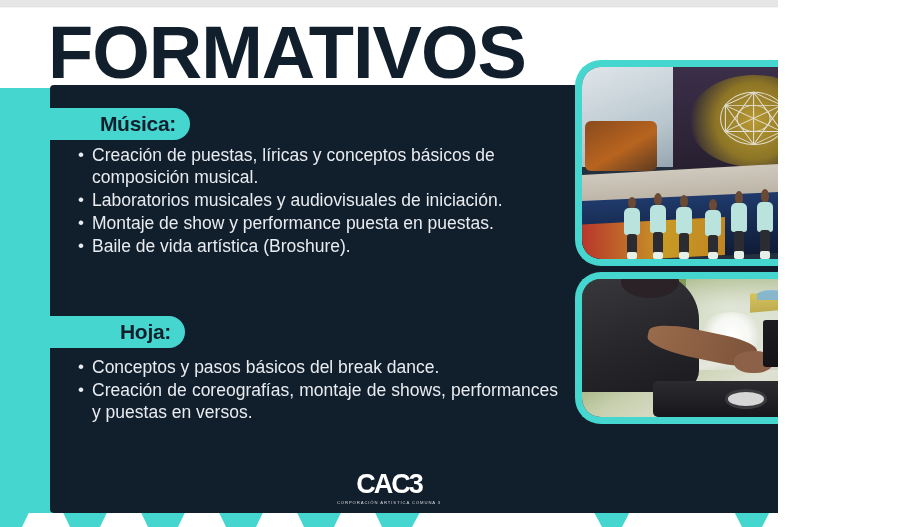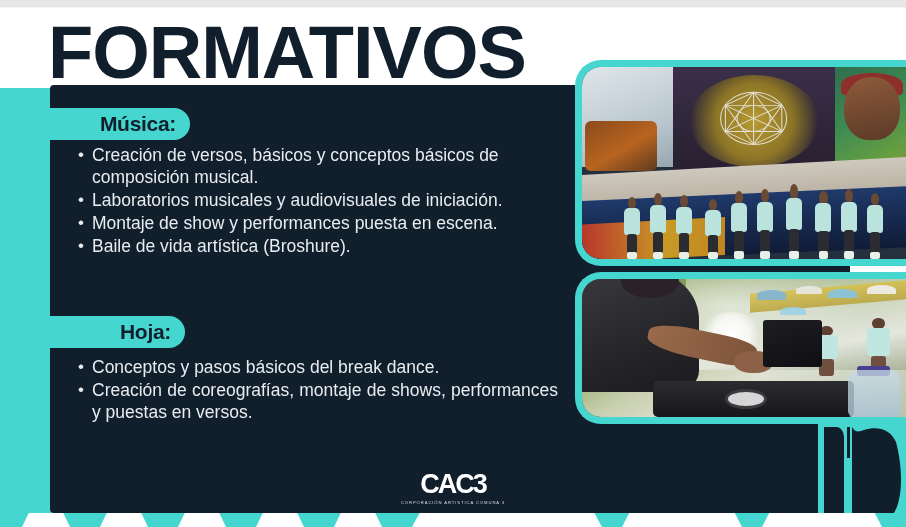--- a/index.html
+++ b/index.html
@@ -2,21 +2,21 @@
 <html><head>
 <meta charset="utf-8">
 <style>
   html,body{margin:0;padding:0;}
   body{
     width:906px;height:527px;overflow:hidden;
     background:#ffffff;
     font-family:"Liberation Sans", sans-serif;
     position:relative;
   }
-  .slide{position:absolute;inset:0;width:906px;height:527px;overflow:hidden;background:#ffffff;}
+  .slide{position:absolute;inset:0;width:778px;height:527px;overflow:hidden;background:#ffffff;}
 
   
   .top-chrome{position:absolute;left:0;top:0;width:906px;height:6px;background:#e6e6e6;}
   .top-chrome-shadow{position:absolute;left:0;top:6px;width:906px;height:2px;background:linear-gradient(#d8d8d8,#ffffff);}
 
   
   .teal-accent{
     position:absolute;left:-60px;top:88px;width:170px;height:440px;
     background:#45d6d0;border-radius:46px;
   }
@@ -190,29 +190,29 @@
   <div class="dark-panel"></div>
 
   <div class="page-title">FORMATIVOS</div>
 
   <div class="pill pill-musica">
     <span>Música:</span>
   </div>
   <div class="bullets bullets-musica">
     <div class="bullet">
       <span class="dot">•</span>
-      <span class="btxt">Creación de versos, básicos y conceptos básicos de composición musical.</span>
+      <span class="btxt">Creación de puestas, líricas y conceptos básicos de composición musical.</span>
     </div>
     <div class="bullet">
       <span class="dot">•</span>
       <span class="btxt">Laboratorios musicales y audiovisuales de iniciación.</span>
     </div>
     <div class="bullet">
       <span class="dot">•</span>
-      <span class="btxt justify">Montaje de show y performances puesta en escena.</span>
+      <span class="btxt justify">Montaje de show y performance puesta en puestas.</span>
     </div>
     <div class="bullet">
       <span class="dot">•</span>
       <span class="btxt">Baile de vida artística (Broshure).</span>
     </div>
   </div>
 
   <div class="pill pill-baile">
     <span>Hoja:</span>
   </div>

